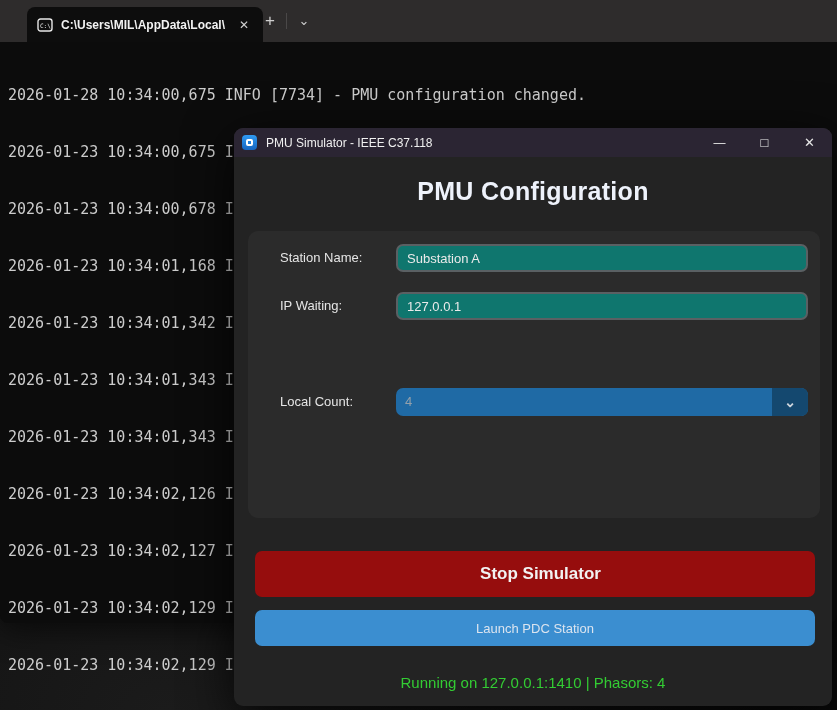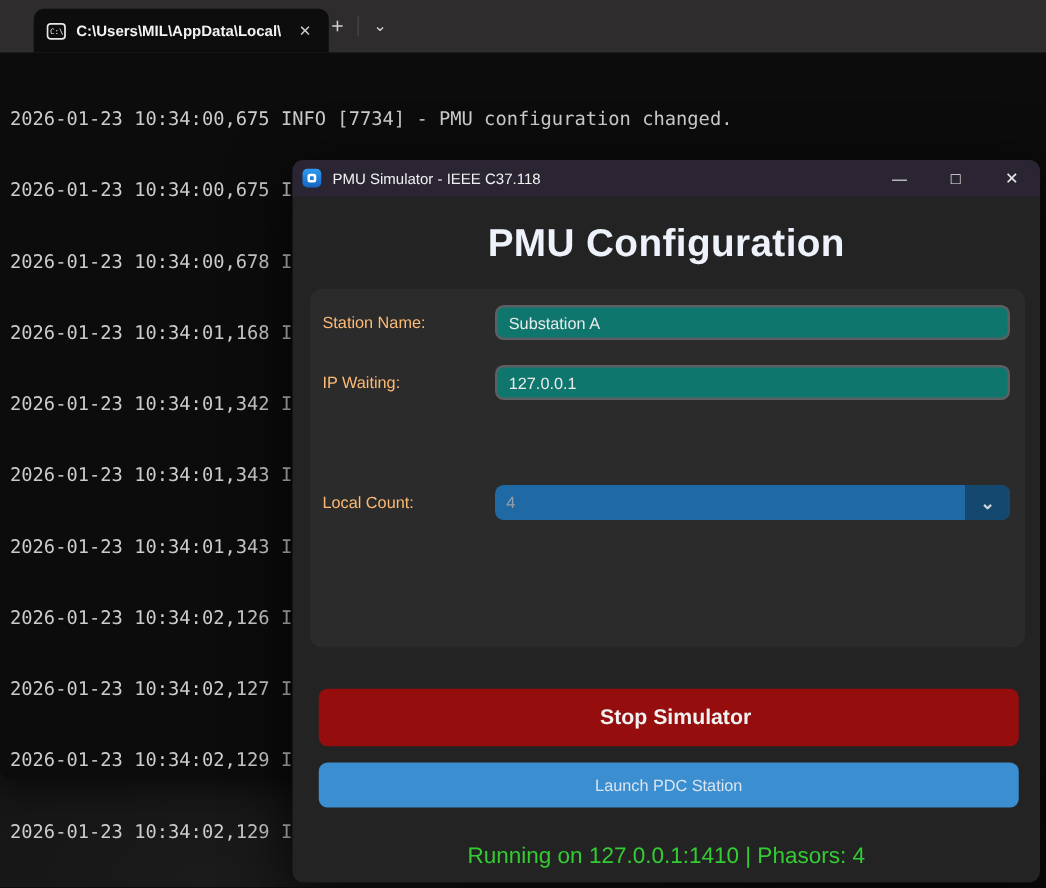--- a/index.html
+++ b/index.html
@@ -70,32 +70,32 @@
   .dlg-controls { display:flex; height:100%; }
   .dlg-ctrl {
     width:45px; height:100%; display:flex; align-items:center; justify-content:center;
     color:#e8e8e8; font-size:12px;
   }
   .dlg-ctrl.max { font-size:13px; }
   .dlg-ctrl.close { border-radius:0 9px 0 0; font-size:13px; }
 
   .dlg-heading {
     position:absolute; top:49px; left:0; width:100%; text-align:center;
-    color:#eef2fb; font-size:31px; font-weight:bold; letter-spacing:.3px;
+    color:#eef2fb; font-size:25px; font-weight:bold; letter-spacing:.3px;
   }
 
   .form-panel {
     position:absolute; left:14px; top:103px; width:572px; height:287px;
     background:#2b2b2b; border-radius:10px;
   }
   .form-row { position:absolute; left:0; width:100%; height:28px; }
   .row-0 { top:13px; } .row-1 { top:61px; } .row-2 { top:109px; } .row-3 { top:157px; }
   .form-label {
-    position:absolute; left:10px; top:0; line-height:28px;
-    color:#fdba74; font-size:13px;
+    position:absolute; left:32px; top:0; line-height:28px;
+    color:#e5e5e5; font-size:13px;
   }
   .entry {
     position:absolute; left:148px; top:0; width:412px; height:28px;
     background:#0f766e; border:2px solid #5a6063; border-radius:7px;
     color:#eaeaea; font-size:13px; padding:0 9px; outline:none;
     font-family:"Liberation Sans", sans-serif;
   }
   .combobox {
     position:absolute; left:148px; top:0; width:412px; height:28px;
     background:#1f6aa5; border-radius:7px;
@@ -119,21 +119,21 @@
   .btn-stop {
     top:423px; height:46px; background:#960d0d;
     color:#f2f2f2; font-size:17px; font-weight:bold;padding-left:11px;
   }
   .btn-launch {
     top:482px; height:36px; background:#3b8ed0;
     color:#dbe4ef; font-size:13px;
   }
   .status-text {
     position:absolute; top:546px; left:0; width:100%; text-align:center;
-    color:#33cc33; font-size:18px;
+    color:#33cc33; font-size:15px;
   }
 </style>
 </head>
 <body>
 
 <div id="stage">
 
   <div class="terminal">
     <div class="tabbar">
       <div class="tab">
@@ -144,21 +144,21 @@
           </svg>
         </span>
         <span class="tab-title">C:\Users\MIL\AppData\Local\</span>
         <span class="tab-close">✕</span>
       </div>
       <div class="tabbar-btn btn-newtab">+</div>
       <div class="tabbar-divider"></div>
       <div class="tabbar-btn btn-tabdrop">⌄</div>
     </div>
     <div class="term-body">
-      <div class="log-line">2026-01-23 10:34:00,675 INFO [7734] - PMU configuration changed.</div>
+      <div class="log-line">2026-01-28 10:34:00,675 INFO [7734] - PMU configuration changed.</div>
       <div class="log-line">2026-01-23 10:34:00,675 INFO [7734] - PMU header changed.</div>
       <div class="log-line">2026-01-23 10:34:00,678 INFO [7734] - Waiting for connection on 127.0.0.1:1410</div>
       <div class="log-line">2026-01-23 10:34:01,168 INFO [7734] - Waiting for connection on 127.0.0.1:1410</div>
       <div class="log-line">2026-01-23 10:34:01,342 IN</div>
       <div class="log-line">2026-01-23 10:34:01,343 IN</div>
       <div class="log-line">2026-01-23 10:34:01,343 IN</div>
       <div class="log-line">2026-01-23 10:34:02,126 IN</div>
       <div class="log-line">2026-01-23 10:34:02,127 IN</div>
       <div class="log-line">2026-01-23 10:34:02,129 IN</div>
       <div class="log-line">2026-01-23 10:34:02,129 IN</div>

